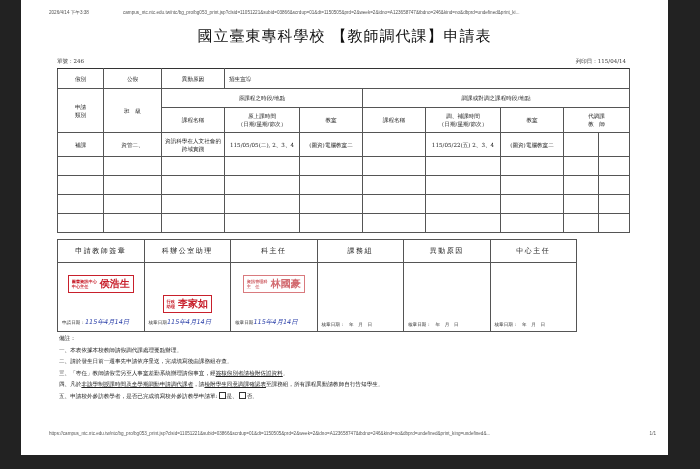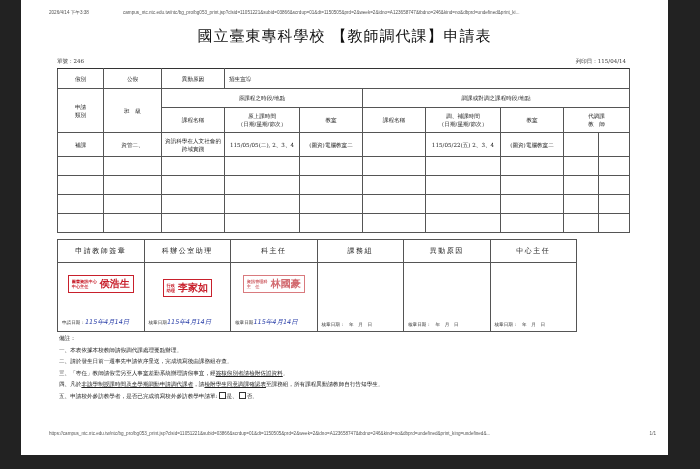--- a/index.html
+++ b/index.html
@@ -46,21 +46,21 @@
     table.sign td { border: 1px solid #555; text-align: center; }
     table.sign tr.head td { height: 20px; letter-spacing: 1.5px; }
     table.sign tr.body td { height: 66px; position: relative; vertical-align: top; }
     .stamp-wrap { position: absolute; left: 0; right: 0; top: 12px; display: flex; justify-content: center; }
     .stamp {
       border: 1.5px solid #c8202c; color: #c8202c; font-weight: bold;
       display: flex; align-items: center; padding: 1px 3px; gap: 3px; font-size: 10px;
     }
     .stamp .small { font-size: 4.2px; line-height: 5px; text-align: left; }
     .stamp.faded { border-color: #d97a7e; color: #d26b70; }
-    .stamp.s2 { margin-top: 4px; }
+    .stamp.s2 { margin-top: 20px; }
     .date-line {
       position: absolute; left: 4px; bottom: 4px; font-size: 4.6px; color: #333; white-space: nowrap;
     }
     .date-line .hand { color: #2a3fa8; font-family: "DejaVu Sans", sans-serif; font-size: 6.5px; font-style: italic; }
 
     .notes {
       position: absolute; left: 38px; top: 333px; font-size: 5.6px; color: #222; line-height: 11.5px;
     }
     .notes .u { text-decoration: underline; }
     .checkbox { display: inline-block; width: 5px; height: 5px; border: 0.8px solid #333; vertical-align: -1px; margin: 0 1px; }

